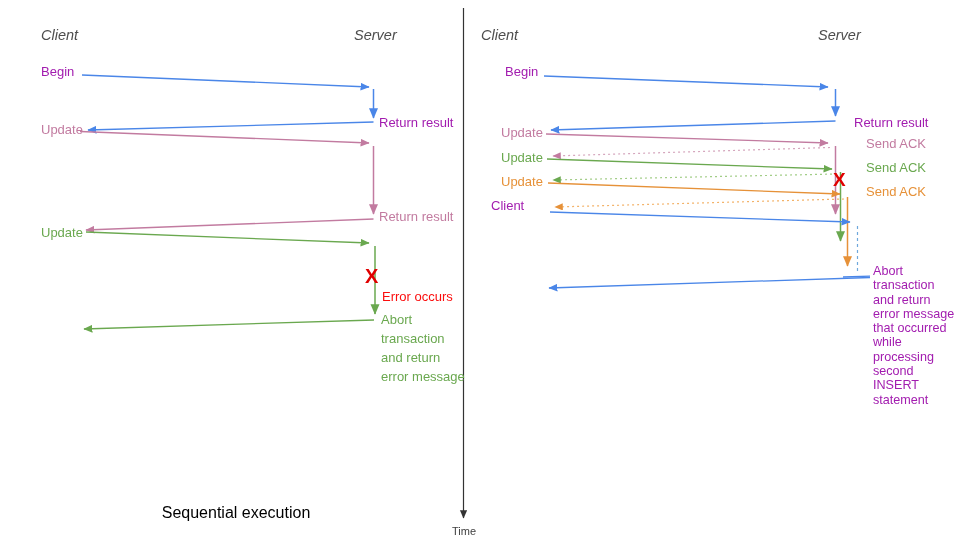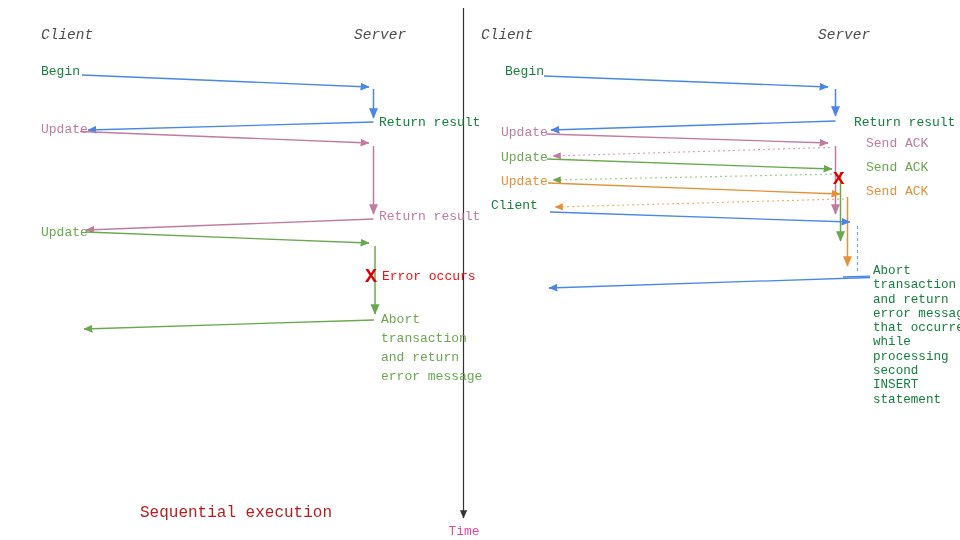--- a/index.html
+++ b/index.html
@@ -1,34 +1,34 @@
 <!DOCTYPE html>
 <html><head>
 <meta charset="utf-8">
 <style>
   html,body{margin:0;padding:0;background:#ffffff;}
   #stage{
     position:relative;width:960px;height:540px;overflow:hidden;
-    font-family:Liberation Mono, monospace;
+    font-family:Liberation Sans, sans-serif;
     background:#ffffff;
   }
   #lines{position:absolute;left:0;top:0;width:960px;height:540px;}
   .lbl{position:absolute;white-space:pre-line;line-height:1.15;}
   .hdr{font-style:italic;font-size:14.5px;color:#4d4d4d;}
   .msg{font-size:13px;}
-  .blue{color:#15803d;}
+  .blue{color:#a21caf;}
   .pink{color:#c27ba0;}
   .green{color:#6aa84f;}
   .orange{color:#e69138;}
-  .red{color:#fb0d0d;}
+  .red{color:#fb0d0d;margin-top:20px;}
   .xmark{font-weight:bold;color:#e00000;}
-  .title{font-size:16px;color:#b91c1c;text-align:center;width:240px;}
+  .title{font-size:16px;color:#000000;text-align:center;width:240px;}
   .abort-left{line-height:19px;width:110px;}
   .abort-right{font-size:12.6px;line-height:14.3px;width:104px;}
-  .time-lbl{font-size:13px;color:#ec4899;text-align:center;width:48px;}
+  .time-lbl{font-size:11px;color:#404040;text-align:center;width:48px;}
 </style>
 </head>
 <body>
 
 <div id="stage">
 
   <svg id="lines" viewBox="0 0 960 540" xmlns="http://www.w3.org/2000/svg">
     <defs>
       <marker id="ar-blue" markerWidth="8" markerHeight="8" refX="6.5" refY="3" orient="auto">
           <path d="M0,0 L7,3 L0,6 z" fill="#4a86e8"></path>

